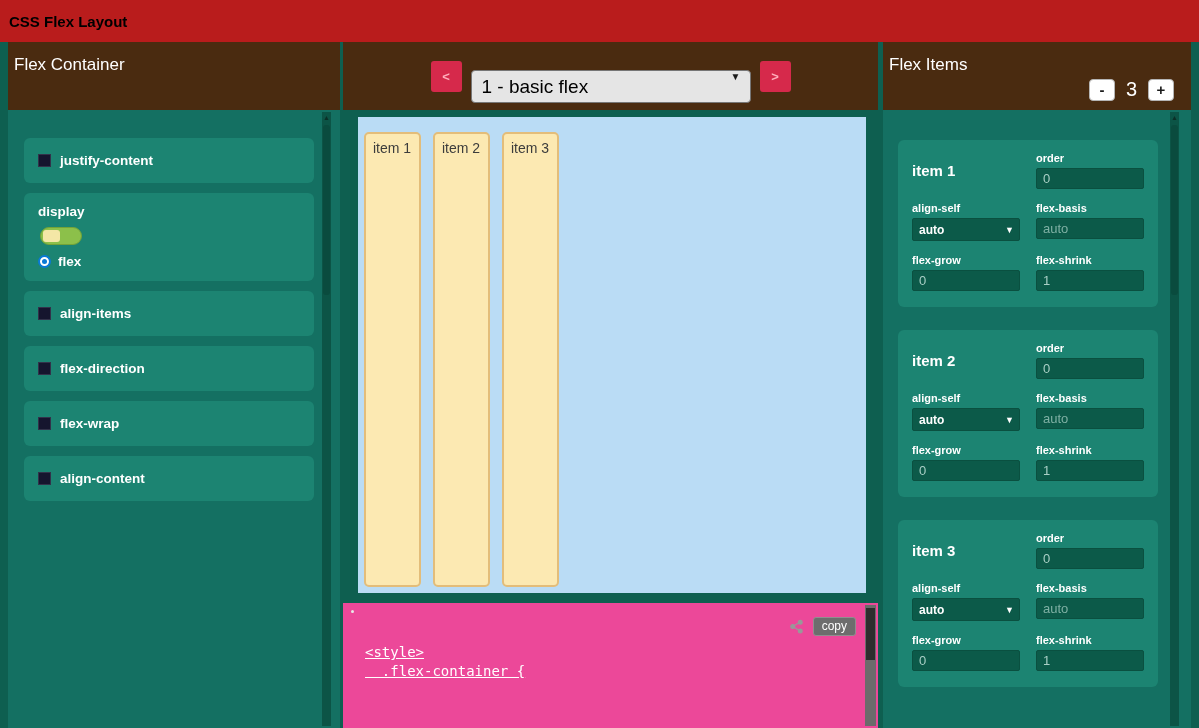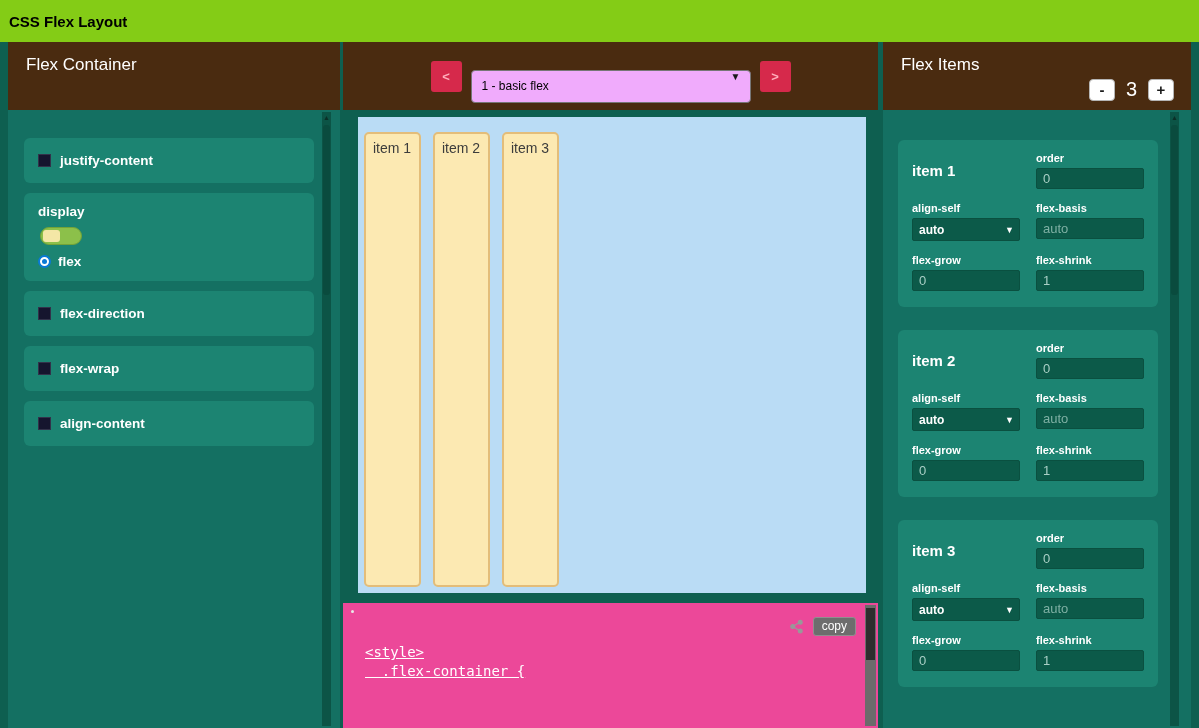--- a/index.html
+++ b/index.html
@@ -1,32 +1,32 @@
 <!DOCTYPE html>
 <html><head>
 <meta charset="utf-8">
 <style>
   * { box-sizing: border-box; }
   html,body { margin:0; padding:0; }
   body {
     width:1199px; height:728px; overflow:hidden; position:relative;
     background:#ffffff; font-family:"Liberation Sans", sans-serif;
   }
-  .titlebar { height:42px; display:flex; align-items:center; padding-left:9px; background:#84cc16; }
+  .titlebar { height:42px; display:flex; align-items:center; padding-left:9px; background:#b91c1c; }
   .page-title { font-weight:bold; font-size:15px; color:#000; }
 
   .main { position:absolute; top:42px; left:0; right:0; bottom:0; background:#0e5f50; display:flex; padding:0 8px; }
 
   .panel { display:flex; flex-direction:column; min-width:0; }
   .panel-left  { width:332px; flex:none; margin-right:3px; }
   .panel-mid   { width:535px; flex:none; margin-right:5px; }
   .panel-right { flex:1; }
 
   .panel-header { height:68px; flex:none; background:#4a2b10; color:#fff; position:relative; }
-  .side-header { padding:13px 18px; font-size:17px; }
+  .side-header { padding:13px 6px; font-size:17px; }
   .mid-header { display:flex; align-items:center; justify-content:center; gap:9px; }
 
   .panel-body { flex:1; background:#147062; position:relative; overflow:hidden; }
   .mid-body { background:transparent; display:flex; flex-direction:column; }
 
   
   .left-content { padding:28px 26px 0 16px; }
   .group-card { background:#1c8472; border-radius:6px; }
   .display-card { padding:11px 14px 12px; margin-bottom:10px; }
   .group-label { font-weight:bold; font-size:13.5px; color:#fff; }
@@ -41,21 +41,21 @@
   
   .side-scrollbar { position:absolute; top:2px; bottom:2px; width:9px; background:#0c5446; }
   .sb-left  { right:9px; }
   .sb-right { right:12px; }
   .sb-arrow { height:11px; display:flex; align-items:center; justify-content:center; font-size:7px; color:#0b2f27; }
   .sb-thumb { position:absolute; top:13px; left:1px; right:1px; height:170px; background:#0a4b3e; border-radius:3px; }
 
   
   .nav-btn { width:31px; height:31px; background:#d6294b; border:none; border-radius:3px; color:#ffaebb; font-size:13px; font-weight:bold; display:flex; align-items:center; justify-content:center; cursor:pointer; font-family:inherit; }
   .preset-wrap { position:relative; }
-  .preset-select { width:280px; height:33px; border:1px solid #767676; border-radius:4px; background:#f0abfc; color:#000; font-size:12px; padding:0 26px 0 10px; appearance:none; -webkit-appearance:none; font-family:inherit;margin-top:20px; }
+  .preset-select { width:280px; height:33px; border:1px solid #767676; border-radius:4px; background:#e5e5e5; color:#000; font-size:19px; padding:0 26px 0 10px; appearance:none; -webkit-appearance:none; font-family:inherit;margin-top:20px; }
   .preset-caret { position:absolute; right:10px; top:50%; transform:translateY(-50%); font-size:10px; color:#1a1a1a; pointer-events:none; }
 
   .preview { height:476px; flex:none; margin:7px 12px 0 15px; background:#badcf5; display:flex; align-items:stretch; padding:5px 0; }
   .flex-item { width:57px; flex:none; margin:10px 6px 1px 6px; background:#fce9b2; border:2px solid #e3bd7a; border-radius:5px; padding:6px 7px; font-size:14px; color:#3c3c3c; }
 
   .code-panel { flex:1; margin-top:10px; background:#ec4899; position:relative; overflow:hidden; color:#fff; font-family:"DejaVu Sans Mono", monospace; }
   .code-dot { position:absolute; left:8px; top:7px; width:3px; height:3px; border-radius:50%; background:#e8e8e8; }
   .code-lines { padding:40px 30px 0 22px; font-size:14px; line-height:19px;text-decoration:underline; }
   .code-line { white-space:pre; min-height:19px; }
   .code-toolbar { position:absolute; top:14px; right:22px; display:flex; align-items:center; gap:9px; }
@@ -102,20 +102,24 @@
           <div class="toggle">
               <div class="toggle-knob"></div>
             </div>
           <div class="radio-row">
             <span class="radio"></span>
             <span class="group-label">flex</span>
           </div>
         </div>
         <div class="group-card prop-card">
           <span class="checkbox"></span>
+          <span class="group-label">align-items</span>
+        </div>
+        <div class="group-card prop-card">
+          <span class="checkbox"></span>
           <span class="group-label">flex-direction</span>
         </div>
         <div class="group-card prop-card">
           <span class="checkbox"></span>
           <span class="group-label">flex-wrap</span>
         </div>
         <div class="group-card prop-card">
           <span class="checkbox"></span>
           <span class="group-label">align-content</span>
         </div>

